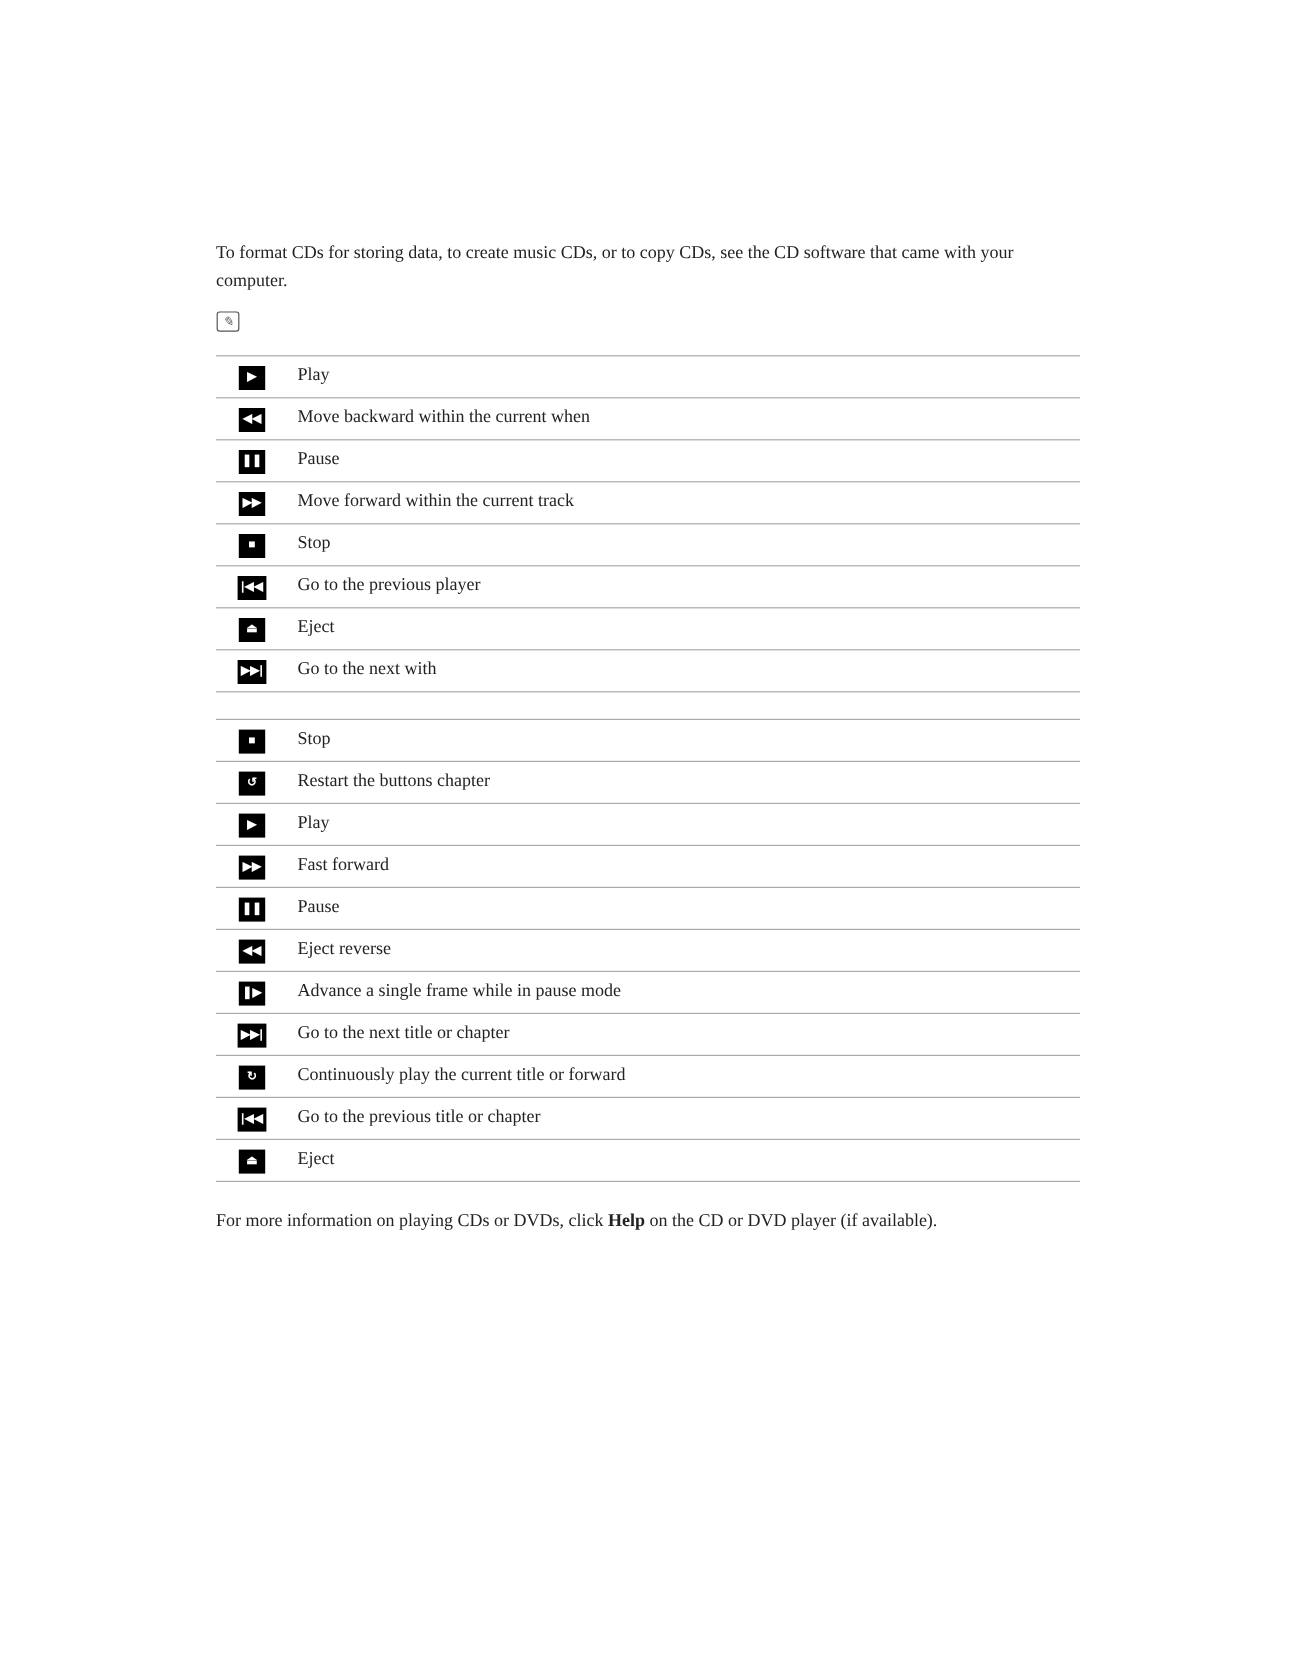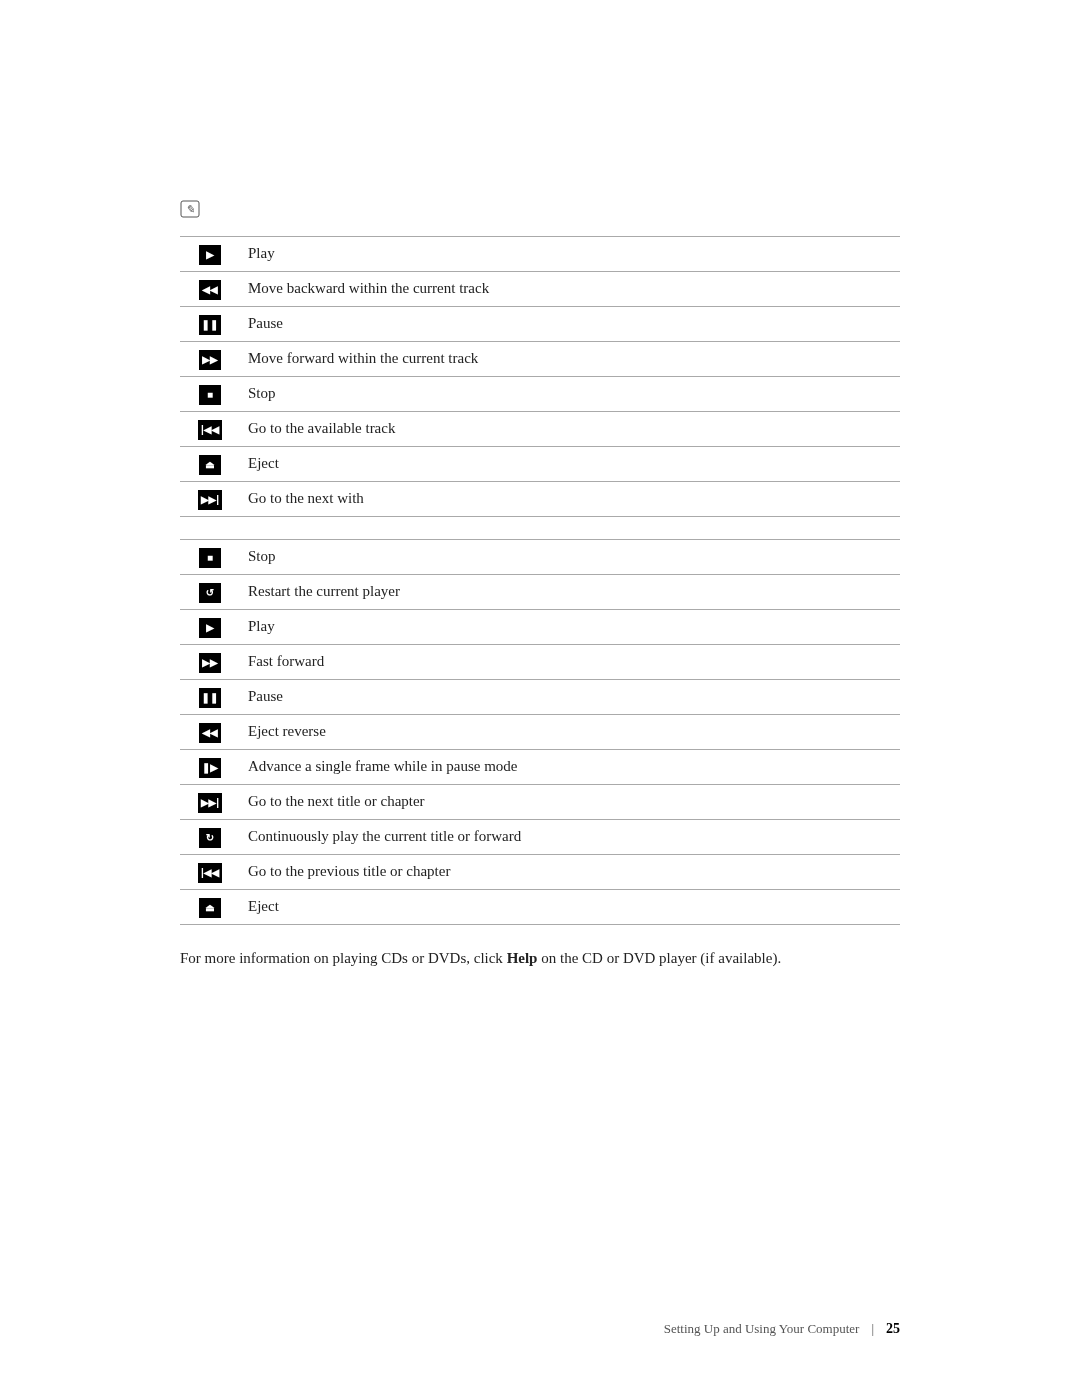--- a/index.html
+++ b/index.html
@@ -124,56 +124,57 @@
 
     .outro-text strong {
       font-weight: bold;
     }
   </style>
 </head>
 <body>
 
 <div class="page">
 
+  <p class="intro-text">To format CDs for storing data, to create music CDs, or to copy CDs, see the CD software that came with your computer.</p>
 
   <div class="note-line">
     <span class="note-icon">
       <svg width="20" height="18" viewBox="0 0 20 18">
         <rect x="1" y="1" width="18" height="16" rx="2" ry="2" fill="none" stroke="#555" stroke-width="1"></rect>
         <text x="10" y="13" font-size="11" text-anchor="middle" fill="#555" font-style="italic" font-family="serif">✎</text>
       </svg>
     </span>
   </div>
 
 
   <table class="button-table">
     <tbody id="cd-table-body">
     <tr>
           <td><span class="icon-box" style="font-family: Arial, sans-serif; font-size: 10px;">▶</span></td>
           <td>Play</td>
         </tr>
         <tr>
           <td><span class="icon-box" style="font-family: Arial, sans-serif; font-size: 10px;">◀◀</span></td>
-          <td>Move backward within the current track</td>
+          <td>Move backward within the current when</td>
         </tr>
         <tr>
           <td><span class="icon-box" style="font-family: Arial, sans-serif; font-size: 10px;">❚❚</span></td>
           <td>Pause</td>
         </tr>
         <tr>
           <td><span class="icon-box" style="font-family: Arial, sans-serif; font-size: 10px;">▶▶</span></td>
           <td>Move forward within the current track</td>
         </tr>
         <tr>
           <td><span class="icon-box" style="font-family: Arial, sans-serif; font-size: 10px;">■</span></td>
           <td>Stop</td>
         </tr>
         <tr>
           <td><span class="icon-box" style="font-family: Arial, sans-serif; font-size: 10px;">|◀◀</span></td>
-          <td>Go to the available track</td>
+          <td>Go to the previous player</td>
         </tr>
         <tr>
           <td><span class="icon-box" style="font-family: Arial, sans-serif; font-size: 10px;">⏏</span></td>
           <td>Eject</td>
         </tr>
         <tr>
           <td><span class="icon-box" style="font-family: Arial, sans-serif; font-size: 10px;">▶▶|</span></td>
           <td>Go to the next with</td>
         </tr>
       </tbody>
@@ -181,21 +182,21 @@
 
 
   <table class="button-table">
     <tbody id="dvd-table-body">
     <tr>
           <td><span class="icon-box" style="font-family: Arial, sans-serif; font-size: 10px;">■</span></td>
           <td>Stop</td>
         </tr>
         <tr>
           <td><span class="icon-box" style="font-family: Arial, sans-serif; font-size: 10px;">↺</span></td>
-          <td>Restart the current player</td>
+          <td>Restart the buttons chapter</td>
         </tr>
         <tr>
           <td><span class="icon-box" style="font-family: Arial, sans-serif; font-size: 10px;">▶</span></td>
           <td>Play</td>
         </tr>
         <tr>
           <td><span class="icon-box" style="font-family: Arial, sans-serif; font-size: 10px;">▶▶</span></td>
           <td>Fast forward</td>
         </tr>
         <tr>
@@ -226,18 +227,13 @@
           <td><span class="icon-box" style="font-family: Arial, sans-serif; font-size: 10px;">⏏</span></td>
           <td>Eject</td>
         </tr>
       </tbody>
   </table>
 
   <p class="outro-text">
     <span>For more information on playing CDs or DVDs, click </span><strong>Help</strong><span> on the CD or DVD player (if available).</span>
   </p>
 
-  <div class="footer">
-    <span>Setting Up and Using Your Computer</span>
-    <span class="footer-divider">|</span>
-    <span class="footer-page">25</span>
-  </div>
 </div>
 
 </body></html>

